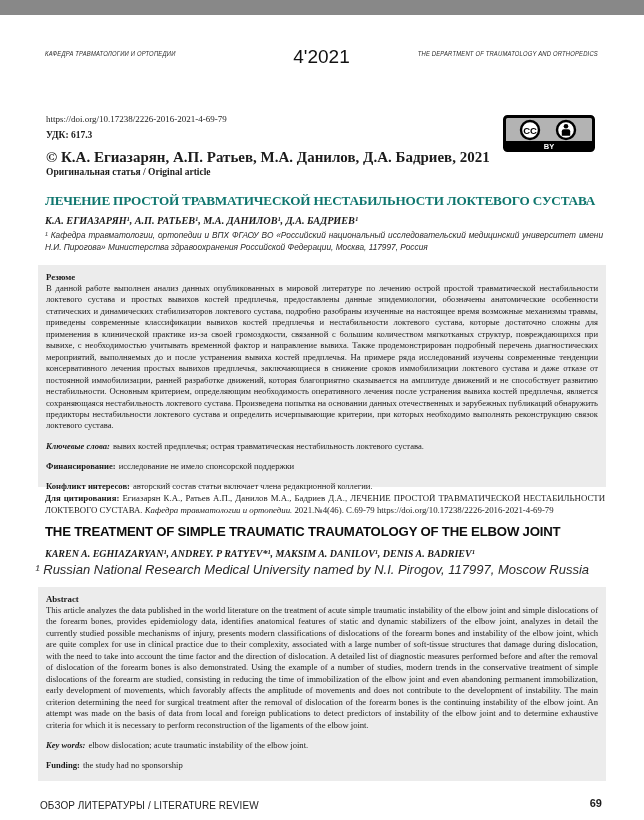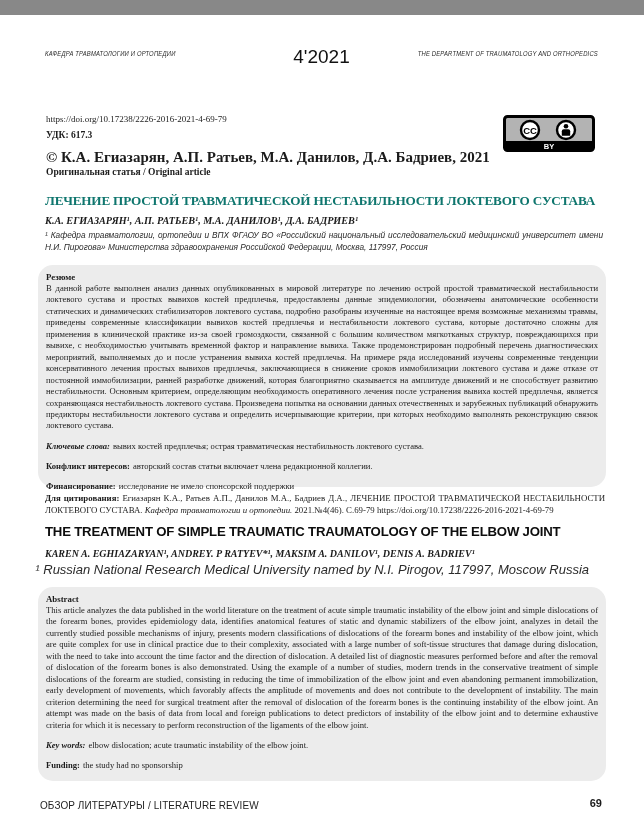--- a/index.html
+++ b/index.html
@@ -42,21 +42,21 @@
     position:absolute; left:45px; top:200px; width:560px;
     font-size:10.2px; font-weight:bold; font-style:italic;
   }
   .ru-affil {
     position:absolute; left:45px; top:215px; width:558px;
     font-family:"Liberation Sans", sans-serif; font-style:italic; font-size:8.3px;
     line-height:11.5px; text-align:justify; color:#2b2b2b;
   }
   
   .grayblock {
-    position:absolute; left:38px; width:568px; background:#ececec; padding:7px 8px 6px 8px;border-radius:15px;
+    position:absolute; left:38px; width:568px; background:#ececec; padding:7px 8px 6px 8px;
   }
   .gb-ru { top:250px; height:222px; }
   .gb-en { top:572px; height:194px; }
   .gb-head { font-size:8.8px; font-weight:bold; }
   .gb-abstract {
     font-size:8.6px; line-height:11.45px; text-align:justify; margin-top:1px;
   }
   .kv { font-size:8.6px; line-height:11px; margin-top:9px; text-align:justify; }
   .kv .lbl { font-weight:bold; margin-right:3px; }
   .kv .lbl.it { font-style:italic; }
@@ -122,24 +122,24 @@
   <div class="ru-authors">К.А. ЕГИАЗАРЯН¹, А.П. РАТЬЕВ¹, М.А. ДАНИЛОВ¹, Д.А. БАДРИЕВ¹</div>
   <div class="ru-affil">¹ Кафедра травматологии, ортопедии и ВПХ ФГАОУ ВО «Российский национальный исследовательский медицинский университет имени Н.И. Пирогова» Министерства здравоохранения Российской Федерации, Москва, 117997, Россия</div>
 
   <div class="grayblock gb-ru">
     <div class="gb-head">Резюме</div>
     <div class="gb-abstract">В данной работе выполнен анализ данных опубликованных в мировой литературе по лечению острой простой травматической нестабильности локтевого сустава и простых вывихов костей предплечья, предоставлены данные эпидемиологии, обозначены анатомические особенности статических и динамических стабилизаторов локтевого сустава, подробно разобраны изученные на настоящее время возможные механизмы травмы, приведены современные классификации вывихов костей предплечья и нестабильности локтевого сустава, которые достаточно сложны для применения в клинической практике из-за своей громоздкости, связанной с большим количеством мягкотканых структур, повреждающихся при вывихе, с необходимостью учитывать временной фактор и направление вывиха. Также продемонстрирован подробный перечень диагностических мероприятий, выполняемых до и после устранения вывиха костей предплечья. На примере ряда исследований изучены современные тенденции консервативного лечения простых вывихов предплечья, заключающиеся в снижение сроков иммобилизации локтевого сустава и даже отказе от постоянной иммобилизации, ранней разработке движений, которая благоприятно сказывается на амплитуде движений и не способствует развитию нестабильности. Основным критерием, определяющим необходимость оперативного лечения после устранения вывиха костей предплечья, является сохраняющаяся нестабильность локтевого сустава. Произведена попытка на основании данных отечественных и зарубежных публикаций обнаружить предикторы нестабильности локтевого сустава и определить исчерпывающие критерии, при которых необходимо выполнять реконструкцию связок локтевого сустава.</div>
     <p class="kv">
       <span class="lbl it">Ключевые слова:</span><span>вывих костей предплечья; острая травматическая нестабильность локтевого сустава.</span>
     </p>
     <p class="kv">
-      <span class="lbl">Конфликт интересов:</span><span>авторский состав статьи включает члена редакционной коллегии.</span>
+      <span class="lbl">Финансирование:</span><span>исследование не имело спонсорской поддержки</span>
     </p>
     <p class="kv">
-      <span class="lbl">Финансирование:</span><span>исследование не имело спонсорской поддержки</span>
+      <span class="lbl">Конфликт интересов:</span><span>авторский состав статьи включает члена редакционной коллегии.</span>
     </p>
   </div>
 
   <p class="citation">
     <span class="lbl">Для цитирования:</span><span>Егиазарян К.А., Ратьев А.П., Данилов М.А., Бадриев Д.А., ЛЕЧЕНИЕ ПРОСТОЙ ТРАВМАТИЧЕСКОЙ НЕСТАБИЛЬНОСТИ ЛОКТЕВОГО СУСТАВА.</span>
     <span class="jrnl">Кафедра травматологии и ортопедии.</span>
     <span>2021.№4(46). С.69-79 https://doi.org/10.17238/2226-2016-2021-4-69-79</span>
   </p>
 
   <h2 class="en-title">THE TREATMENT OF SIMPLE TRAUMATIC TRAUMATOLOGY OF THE ELBOW JOINT</h2>

